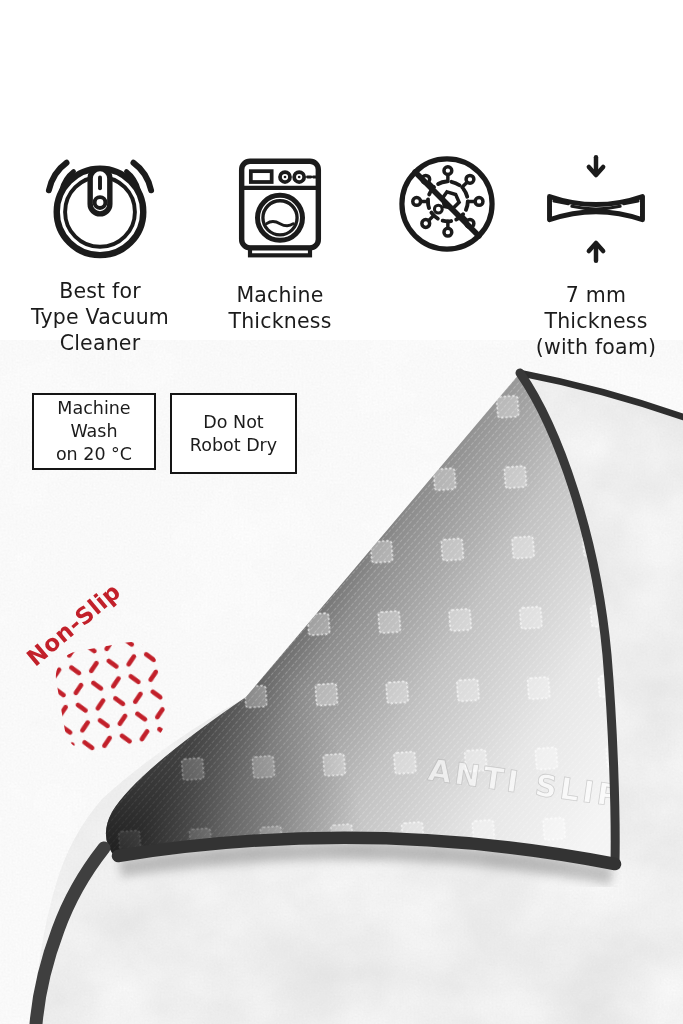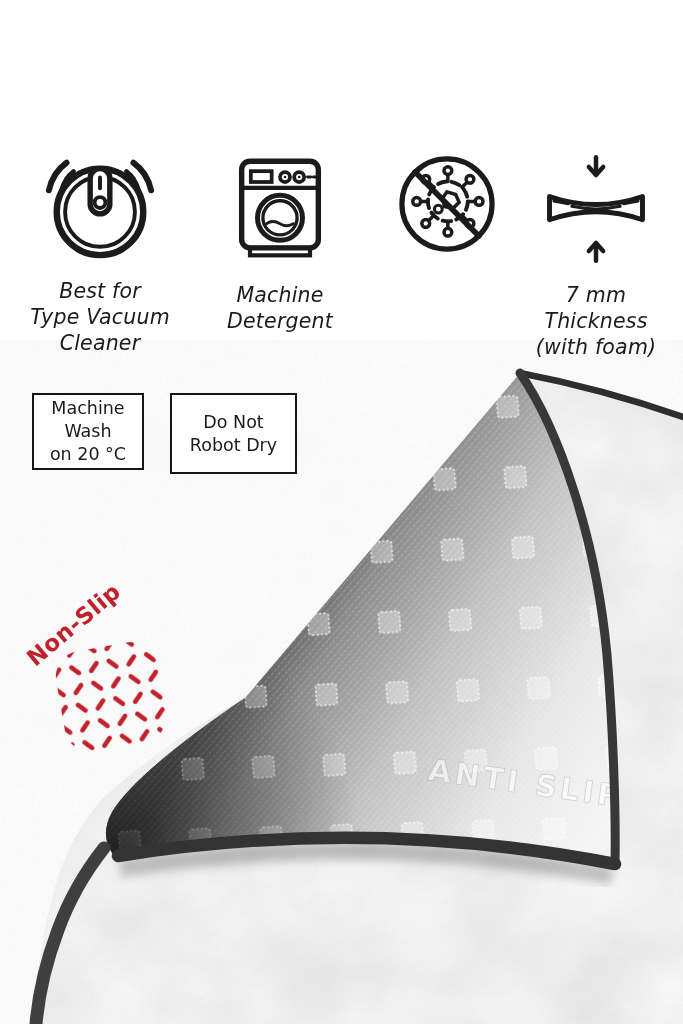--- a/index.html
+++ b/index.html
@@ -1,19 +1,19 @@
 <!DOCTYPE html>
 <html><head>
 <meta charset="utf-8">
 <style>
   html,body{margin:0;padding:0;background:#888;}
   .canvas{position:relative;width:683px;height:1024px;background:#ffffff;overflow:hidden;
           font-family:"DejaVu Sans","Liberation Sans",sans-serif;color:#1b1b1b;}
   .abs{position:absolute;}
-  .feature-label{position:absolute;text-align:center;font-size:20.5px;line-height:26px;font-weight:500;letter-spacing:.2px;font-style:italic;}
+  .feature-label{position:absolute;text-align:center;font-size:20.5px;line-height:26px;font-weight:500;letter-spacing:.2px;}
   .feature-label .ln{display:block;}
   .care-box{position:absolute;box-sizing:border-box;border:2.5px solid #151515;background:#fff;
             display:flex;flex-direction:column;align-items:center;justify-content:center;
             text-align:center;font-size:17.5px;line-height:23px;font-weight:500;}
   .care-box .ln{display:block;}
   .nonslip-text{position:absolute;left:30px;top:648px;color:#c2202a;font-size:23px;font-weight:bold;
                 transform:rotate(-40deg);transform-origin:0 50%;letter-spacing:.5px;white-space:nowrap;}
   .icon-svg{position:absolute;}
   .icon-svg *{vector-effect:none;}
   svg{display:block;}
@@ -169,28 +169,28 @@
       <polyline points="57,113 65,104 73,113" stroke-width="5"></polyline>
     </g>
   </svg>
 
   <div class="feature-label" style="left:10px;top:278px;width:180px">
     <span class="ln">Best for</span>
     <span class="ln">Type Vacuum</span>
     <span class="ln">Cleaner</span>
   </div>
   <div class="feature-label" style="left:185px;top:282px;width:190px">
-    <span class="ln">Machine Detergent</span>
+    <span class="ln">Machine Thickness</span>
   </div>
   <div class="feature-label" style="left:512px;top:282px;width:168px">
     <span class="ln">7 mm Thickness</span>
     <span class="ln">(with foam)</span>
   </div>
 
-  <div class="care-box" style="left:32px;top:393px;width:112px;height:77px">
+  <div class="care-box" style="left:32px;top:393px;width:124px;height:77px">
     <span class="ln">Machine Wash</span>
     <span class="ln">on 20 °C</span>
   </div>
   <div class="care-box" style="left:170px;top:393px;width:127px;height:81px">
     <span class="ln">Do Not</span>
     <span class="ln">Robot Dry</span>
   </div>
 
   <div class="nonslip-text">Non-Slip</div>
   <svg class="abs" style="left:52px;top:636px" width="118" height="118" viewBox="0 0 118 118">

